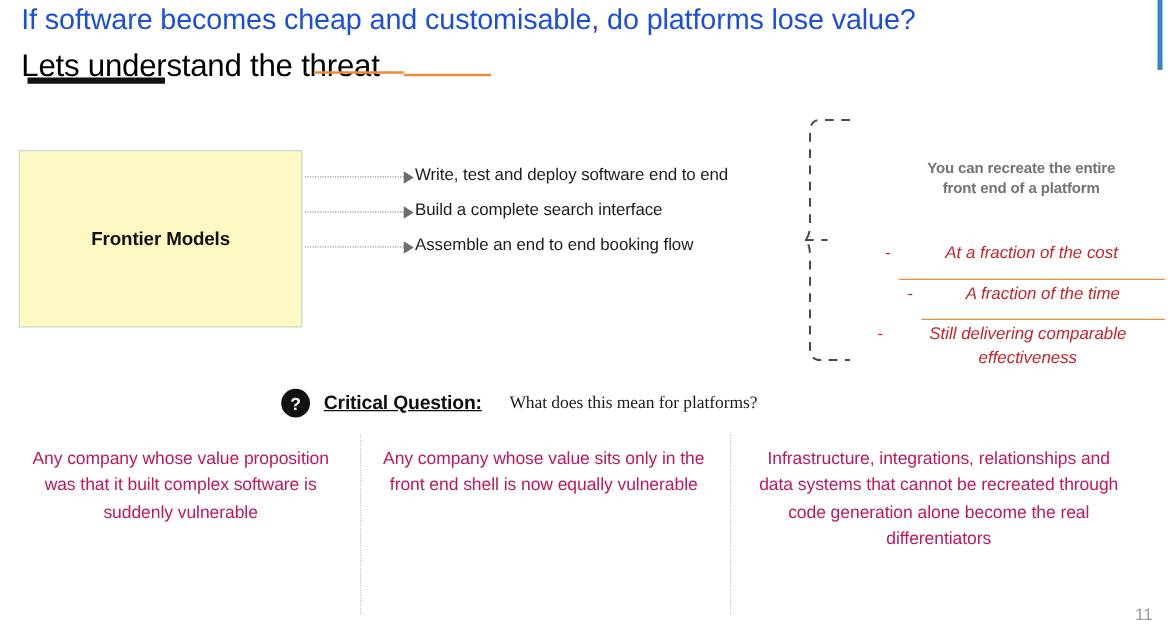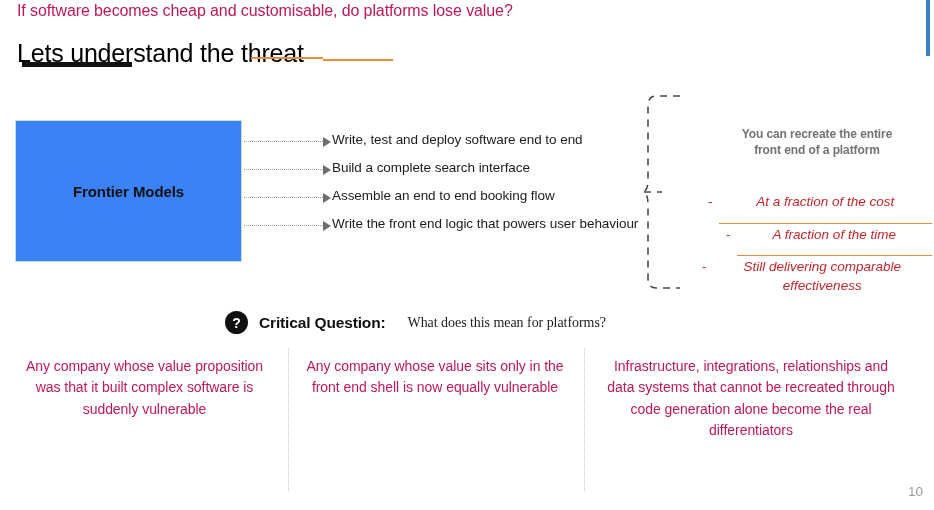--- a/index.html
+++ b/index.html
@@ -27,22 +27,22 @@
     width: 4px;
     height: 56px;
     background: #3b83c9;
   }
 
   
   .kicker {
     position: absolute;
     left: 17px;
     top: 2px;
-    font-size: 16px;
-    color: #be185d;
+    font-size: 23px;
+    color: #1d4ed8;
     letter-spacing: -0.1px;
     white-space: nowrap;
     text-align: center;
   }
   .headline {
     position: absolute;
     left: 17px;
     top: 24px;
     font-size: 25px;
     color: #000000;
@@ -75,21 +75,21 @@
     background: #ee8b3b;
   }
 
   
   .fm-box {
     position: absolute;
     left: 15px;
     top: 120px;
     width: 227px;
     height: 142px;
-    background: #3b82f6;
+    background: #fef9c3;
     border: 1px solid #c3ded8;
     display: flex;
     align-items: center;
     justify-content: center;
     box-sizing: border-box;
   }
   .fm-label {
     font-size: 15px;
     font-weight: bold;
     color: #111111;
@@ -209,20 +209,21 @@
     justify-content: center;
     flex: 0 0 auto;
   }
   .cq-strong {
     margin-left: 11px;
     font-size: 15.5px;
     font-weight: bold;
     color: #111111;
     letter-spacing: -0.15px;
     white-space: nowrap;
+    text-decoration: underline;
   }
   .cq-rest {
     margin-left: 22px;
     font-size: 14px;
     color: #1c1c1c;
     letter-spacing: -0.05px;
     white-space: nowrap;
     font-family: Liberation Serif, serif;
   }
 
@@ -311,27 +312,20 @@
         <span class="cap-arrow"></span>
     </span>
     <span class="cap-text">Assemble an end to end booking flow</span>
   </div>
   <div class="cap-row" style="top:159px">
     <span class="cap-connector">
       <span class="cap-dotline"></span>
         <span class="cap-arrow"></span>
     </span>
     <span class="cap-text">Build a complete search interface</span>
-  </div>
-  <div class="cap-row" style="top:215px">
-    <span class="cap-connector">
-      <span class="cap-dotline"></span>
-        <span class="cap-arrow"></span>
-    </span>
-    <span class="cap-text">Write the front end logic that powers user behaviour</span>
   </div>
 
   <div class="brace">
     <svg width="44" height="196" viewBox="0 0 44 196" fill="none">
       <path d="M36 2 H12 Q4 2 4 12 V86 Q4 95 0 98 Q4 101 4 110 V184 Q4 194 12 194 H36" stroke="#4a4a4a" stroke-width="1.6" stroke-dasharray="7 6" fill="none"></path>
       <path d="M0 98 H18" stroke="#4a4a4a" stroke-width="1.6" stroke-dasharray="7 6" fill="none"></path>
     </svg>
   </div>
 
   <div class="callout-title">
@@ -367,15 +361,15 @@
   <div class="col col-2">Any company whose value sits only in the front end shell is now equally vulnerable</div>
   <div class="col col-3">Infrastructure, integrations, relationships and data systems that cannot be recreated through code generation alone become the real differentiators</div>
 
   <div class="logo">
     <div class="logo-main">
       <span class="logo-tbo">tbo</span><span class="logo-com">.com</span>
     </div>
     <div class="logo-tag">TRAVEL SIMPLIFIED</div>
   </div>
 
-  <div class="page-num">10</div>
+  <div class="page-num">11</div>
 
 </div>
 
 </body></html>

